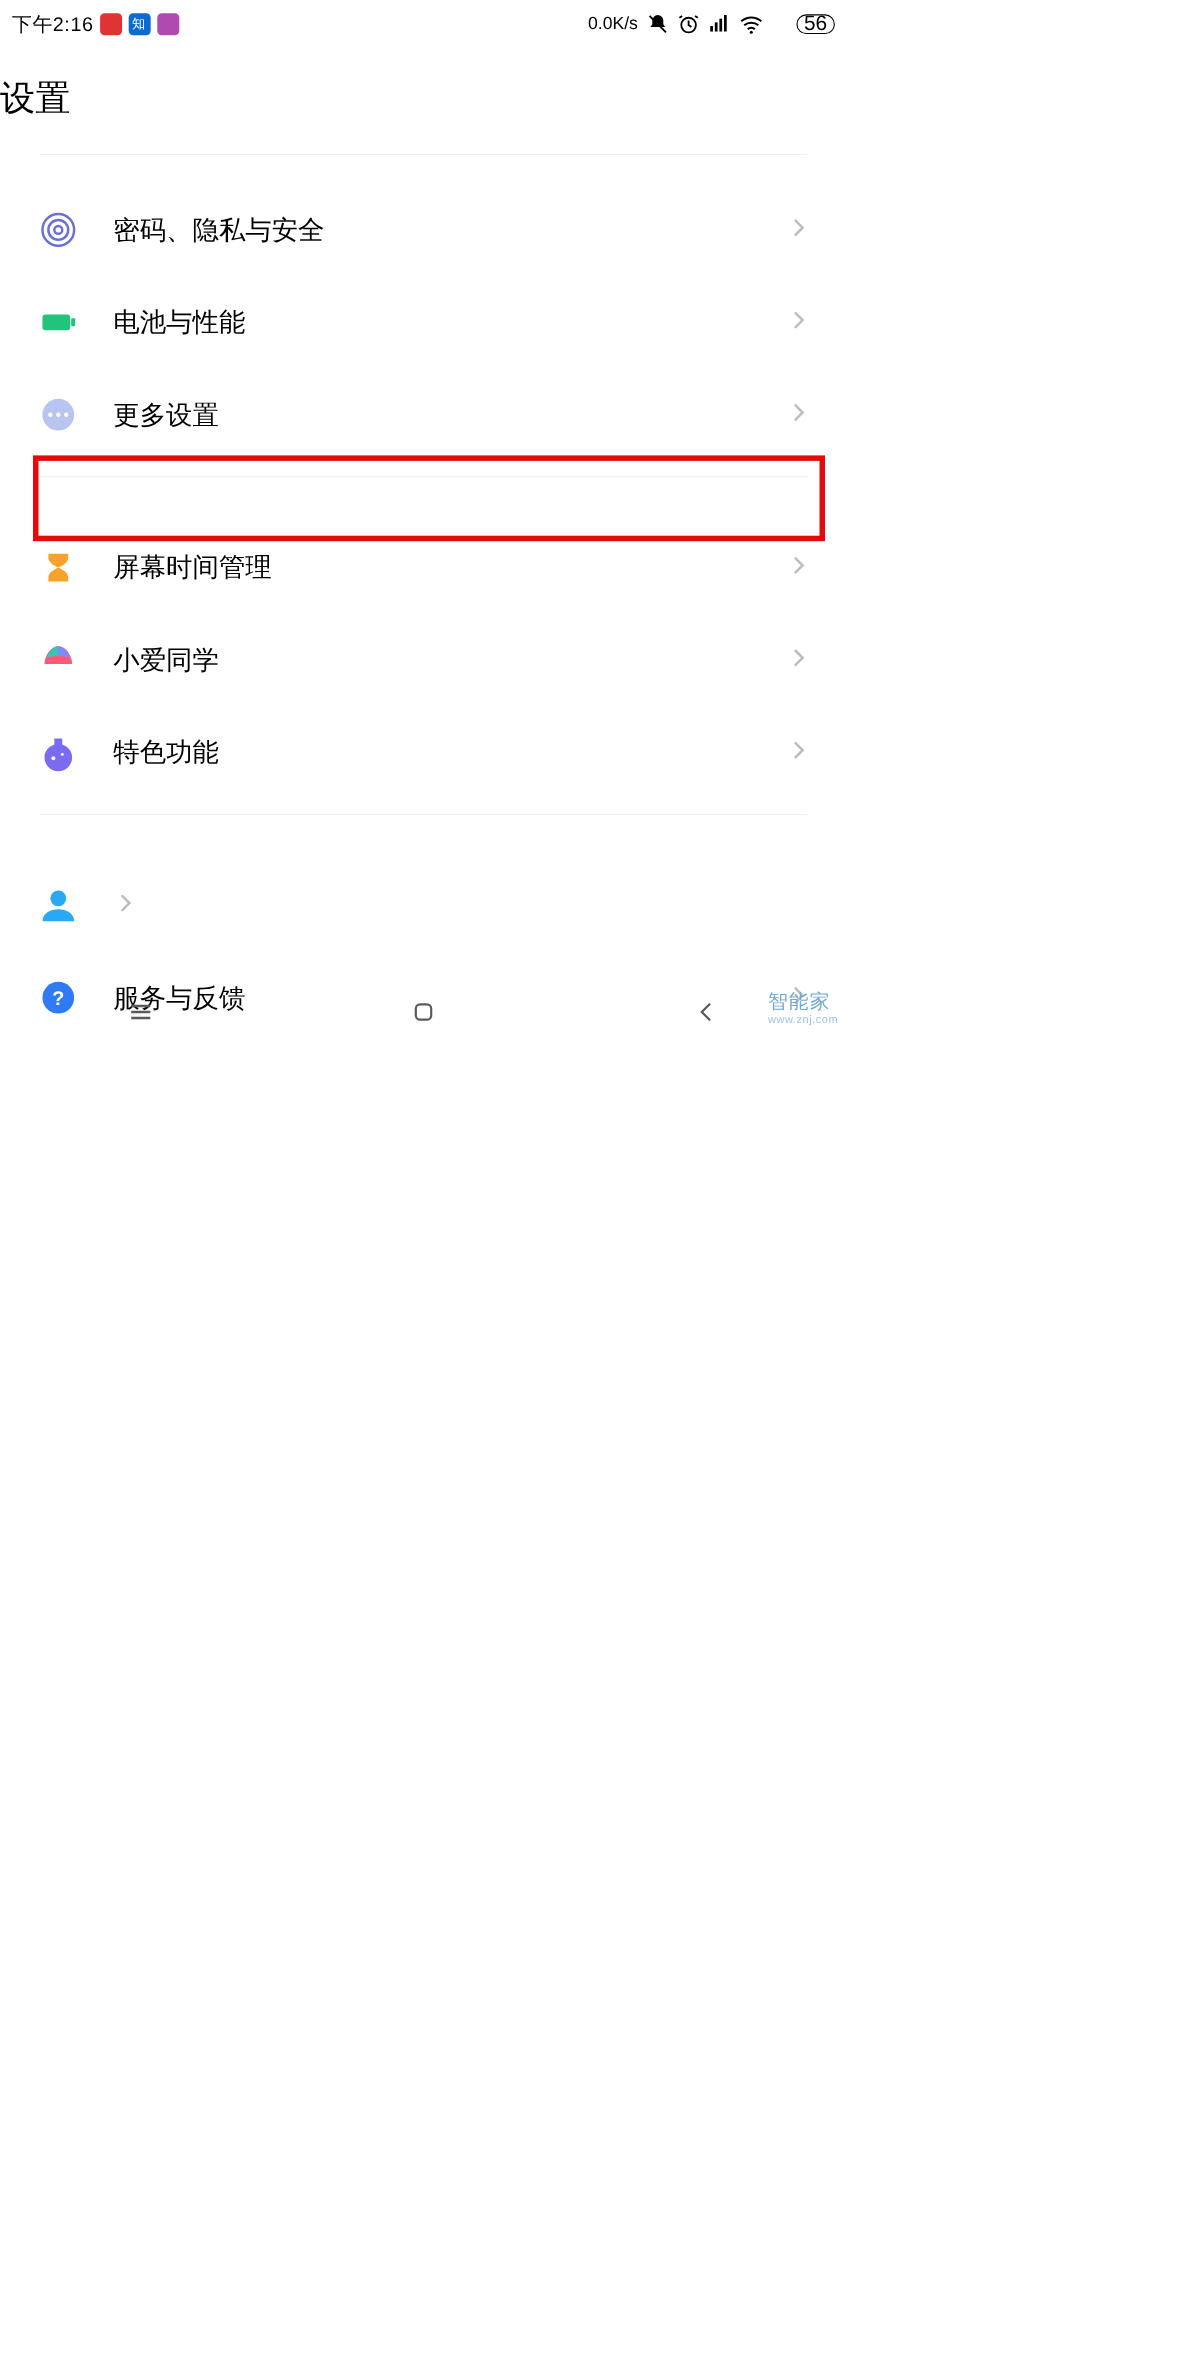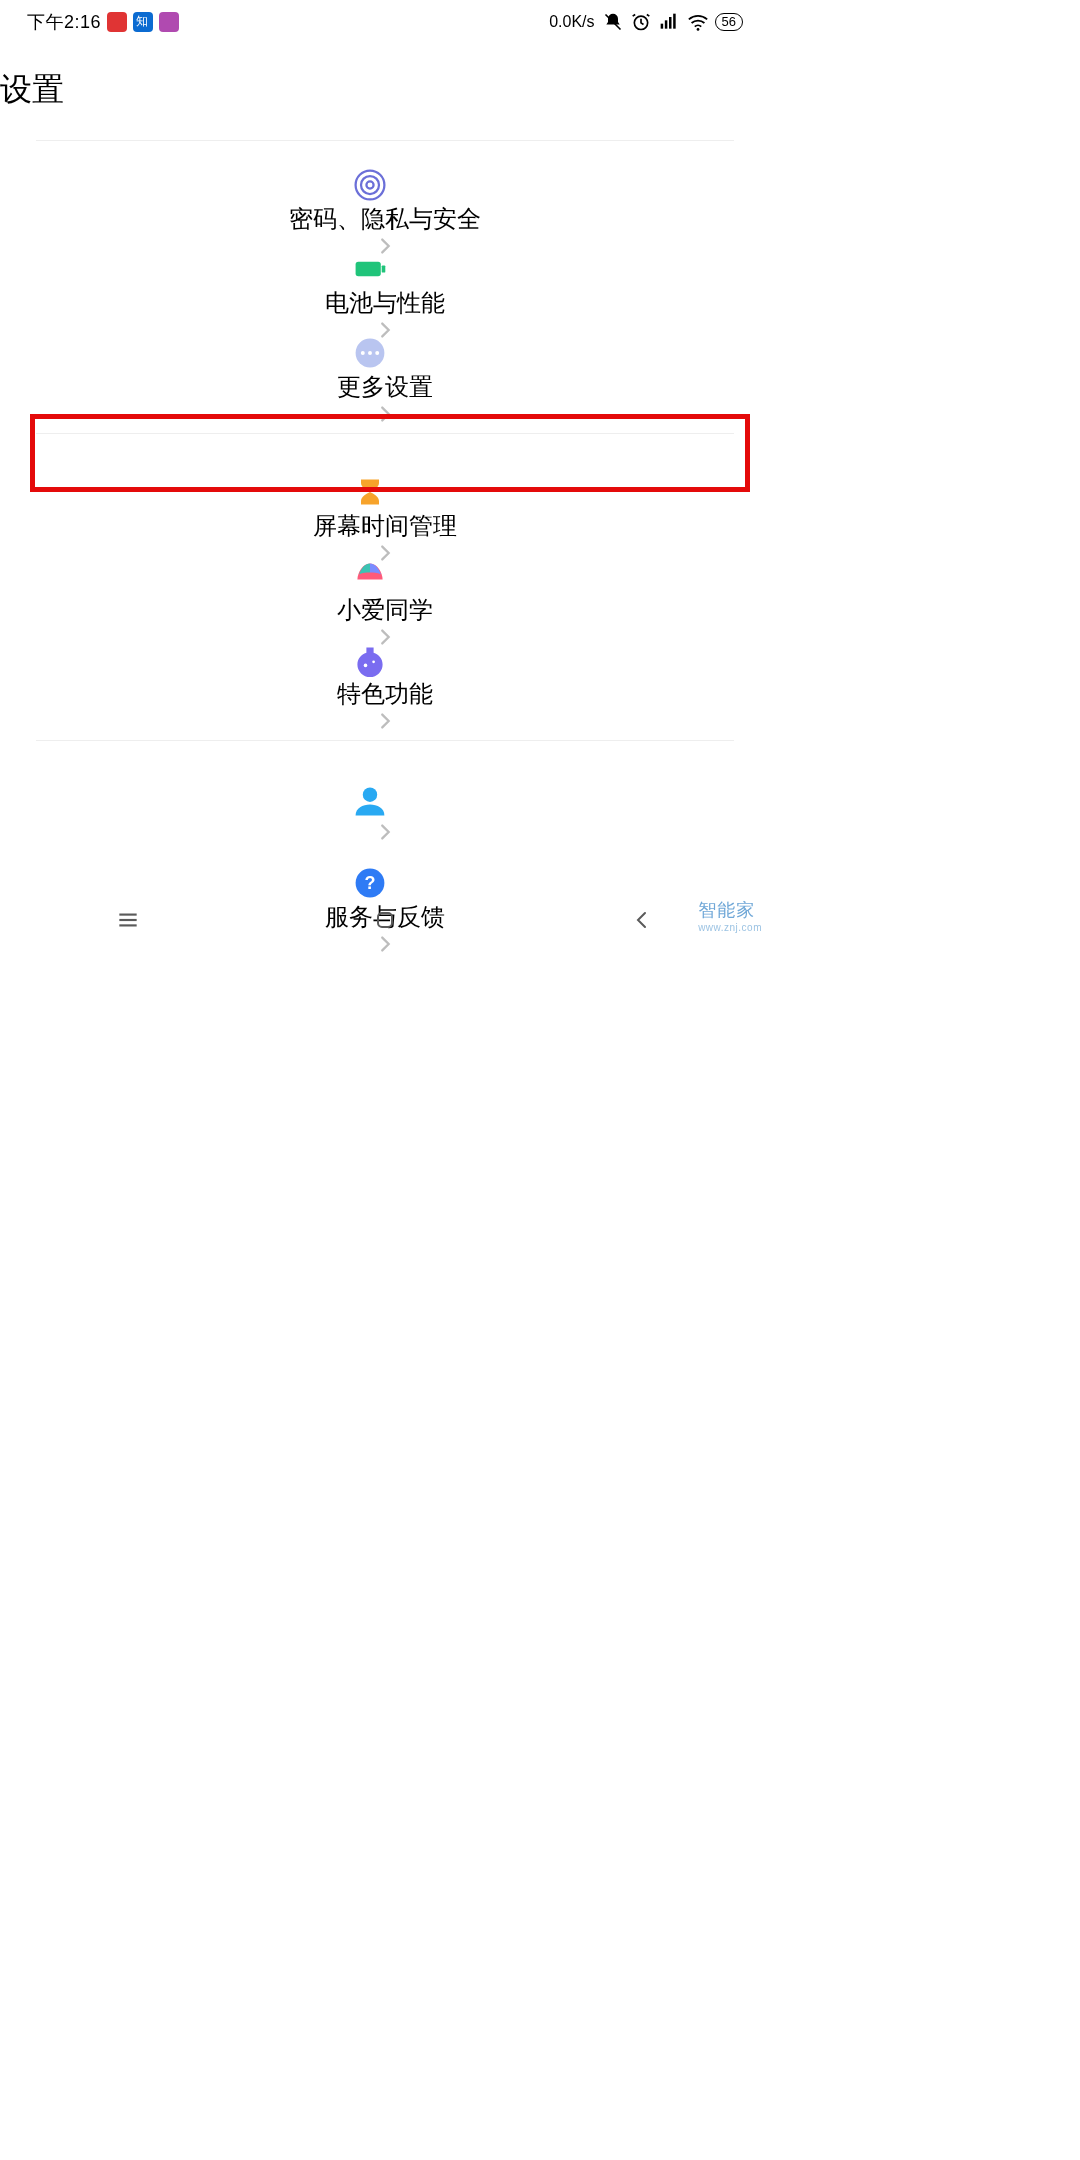--- a/index.html
+++ b/index.html
@@ -1,36 +1,36 @@
 <!DOCTYPE html>
 <html><head>
 <meta charset="utf-8">
 <style>
   * { box-sizing: border-box; margin: 0; padding: 0; }
   html, body { width: 770px; height: 1540px; font-family: -apple-system, "Helvetica Neue", Arial, "PingFang SC", "Microsoft YaHei", sans-serif; background: #fff; color: #000; }
   .screen { width: 770px; position: relative; }
   
-  .status-bar { display: flex; align-items: center; height: 44px; padding: 0 27px; font-size: 18px; }
+  .status-bar { display: flex; align-items: center; height: 44px; padding: 0 11px; font-size: 18px; }
   .status-left { display: flex; align-items: center; gap: 6px; }
   .status-time { font-size: 18px; letter-spacing: 0.5px; }
   .app-icon { width: 20px; height: 20px; border-radius: 4px; display: inline-block; }
   .app-red { background: #e03434; }
   .app-blue { background: #0b6bd1; position: relative; }
   .app-blue::after { content:"知"; color:#fff; font-size:12px; position:absolute; left:3px; top:1px;}
   .app-purple { background: #b04ab0; }
   .status-right { margin-left: auto; display: flex; align-items: center; gap: 8px; }
   .net-speed { font-size: 16px; margin-left: 22px; }
   .ico { width: 20px; height: 20px; display:inline-block; }
-  .battery { border: 1.5px solid #000; border-radius: 10px; padding: 0 6px; font-size: 13px; line-height: 16px; }
+  .battery { border: 1.5px solid #000; border-radius: 10px; padding: 0 6px; font-size: 19px; line-height: 16px; margin-left: 24px; }
   
   .page-title { text-align: left; font-size: 32px; font-weight: 500; padding: 24px 0 28px; }
   .title-underline { height: 1px; background: #eee; margin: 0 36px; }
   
   .list { padding: 0 0; }
-  .row { display: flex; align-items: center; height: 84px; padding: 0 33px; position: relative; flex-direction: column; }
+  .row { display: flex; align-items: center; height: 84px; padding: 0 33px; position: relative; }
   .row .icon { width: 40px; height: 40px; margin-right: 30px; display:flex; align-items:center; justify-content:center; }
   .row .label { font-size: 24px; color: #000; flex: 1; }
   .row .chev { color: #bdbdbd; }
   .divider { height: 1px; background: #eee; margin: 14px 36px; }
   .space-top { height: 26px; }
   .highlight-box { position: absolute; left: 30px; right: 20px; top: 414px; height: 78px; border: 5px solid #e40a0a; pointer-events: none; }
   
   .navbar { position: absolute; bottom: 0; left: 0; right: 0; height: 58px; display: flex; align-items: center; justify-content: space-around; }
   .navbtn { width: 30px; height: 30px; display:flex; align-items:center; justify-content:center; color:#5a5a5a; }
   .watermark { position: absolute; right: 8px; bottom: 16px; font-size: 18px; color: #6fa7d7; letter-spacing: 1px; }

